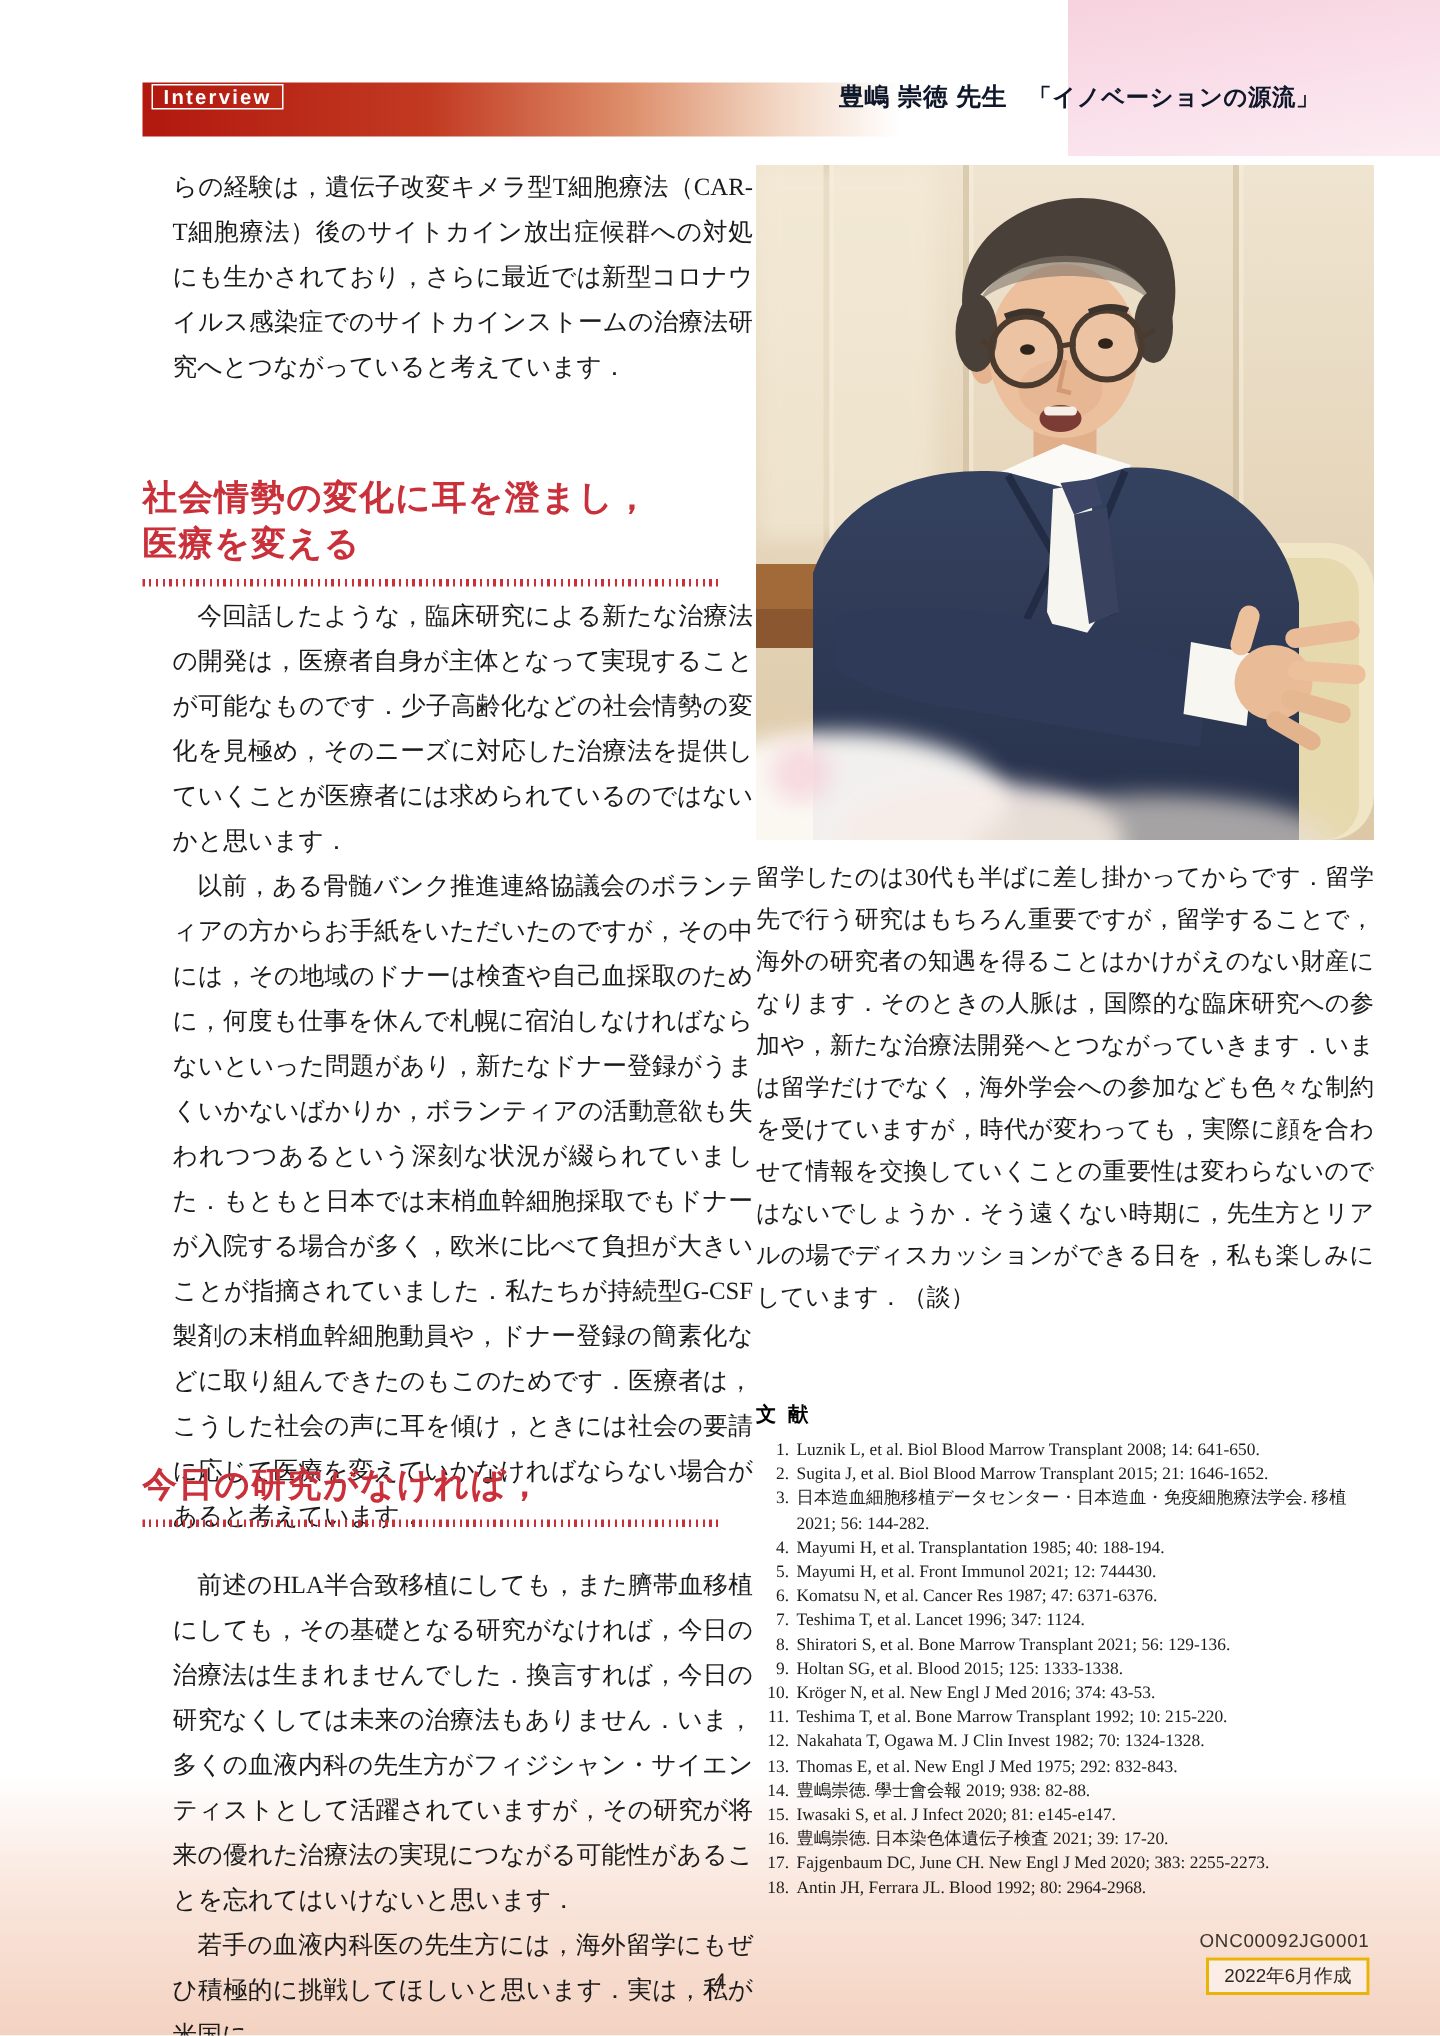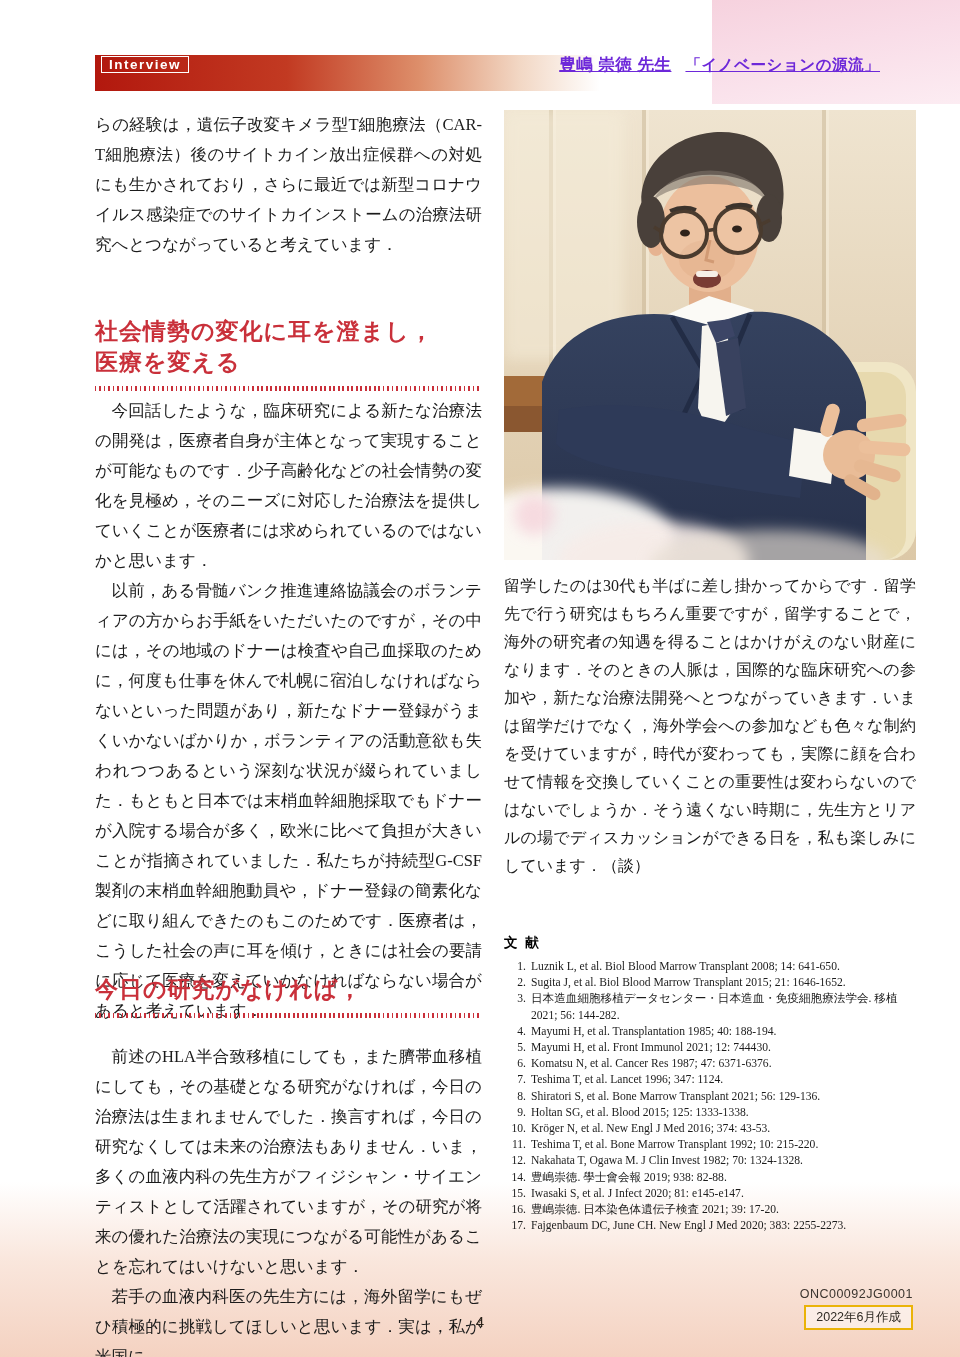--- a/index.html
+++ b/index.html
@@ -23,30 +23,29 @@
     background:linear-gradient(90deg,#b2180e 0%,#c03категория 0,#c23a22 38%,#dd8e6a 64%,#f2d7c4 84%,rgba(255,255,255,0) 100%);
     background:linear-gradient(90deg,#b2180e 0%,#c23a22 38%,#dd8e6a 64%,#f2d7c4 84%,rgba(255,255,255,0) 100%);
   }
   .interview-label{
     position:absolute;left:6px;top:1px;height:15px;border:1px solid #ffffff;
     padding:0 7px;color:#ffffff;font-family:"Liberation Sans","DejaVu Sans",sans-serif;
     font-weight:bold;font-size:13.5px;line-height:15px;letter-spacing:1.5px;
   }
   .header-right{
     position:absolute;top:54px;left:0;width:880px;text-align:right;
-    font-family:"Liberation Sans","DejaVu Sans",sans-serif;font-weight:bold;color:#6d28d9;
+    font-family:"Liberation Sans","DejaVu Sans",sans-serif;font-weight:bold;color:#0f172a;
     white-space:nowrap;
-    text-decoration:underline;
   }
   .doctor-name{font-size:16.5px;letter-spacing:.5px;}
   .series-title{font-size:15.5px;margin-left:14px;letter-spacing:.5px;}
   
   .col-left{position:absolute;left:95px;width:387px;}
   .col-right{position:absolute;left:504px;width:412px;}
-  .body-text{font-size:16.5px;line-height:30px;text-align:justify;}
+  .body-text{font-size:16.5px;line-height:30px;text-align:justify;margin-left:20px;}
   .body-text p{margin:0;text-indent:1em;}
   .body-text p.no-indent{text-indent:0;}
   .section-heading{
     font-family:"Liberation Sans","DejaVu Sans",sans-serif;font-weight:bold;
     font-size:23px;line-height:31px;color:#c9303a;letter-spacing:1px;margin-top:20px;
   }
   .dotted-rule{
     margin-top:8px;height:5px;
     background-image:repeating-linear-gradient(90deg,#c9303a 0,#c9303a 1.5px,rgba(0,0,0,0) 1.5px,rgba(0,0,0,0) 4.5px);
   }
@@ -266,20 +265,24 @@
         <li>
           <span class="num">11.</span>
           <span class="txt">Teshima T, et al. Bone Marrow Transplant 1992; 10: 215-220.</span>
         </li>
 
         <li>
           <span class="num">12.</span>
           <span class="txt">Nakahata T, Ogawa M. J Clin Invest 1982; 70: 1324-1328.</span>
         </li>
 
+        <li>
+          <span class="num">13.</span>
+          <span class="txt">Thomas E, et al. New Engl J Med 1975; 292: 832-843.</span>
+        </li>
 
         <li>
           <span class="num">14.</span>
           <span class="txt">豊嶋崇徳. 學士會会報 2019; 938: 82-88.</span>
         </li>
 
         <li>
           <span class="num">15.</span>
           <span class="txt">Iwasaki S, et al. J Infect 2020; 81: e145-e147.</span>
         </li>
@@ -287,20 +290,24 @@
         <li>
           <span class="num">16.</span>
           <span class="txt">豊嶋崇徳. 日本染色体遺伝子検査 2021; 39: 17-20.</span>
         </li>
 
         <li>
           <span class="num">17.</span>
           <span class="txt">Fajgenbaum DC, June CH. New Engl J Med 2020; 383: 2255-2273.</span>
         </li>
 
+        <li>
+          <span class="num">18.</span>
+          <span class="txt">Antin JH, Ferrara JL. Blood 1992; 80: 2964-2968.</span>
+        </li>
 
       </ol>
   </div>
 </div>
 
 <div class="page-num">4</div>
 <div class="doc-code">ONC00092JG0001</div>
 <div class="date-box">2022年6月作成</div>
 
 </body></html>

